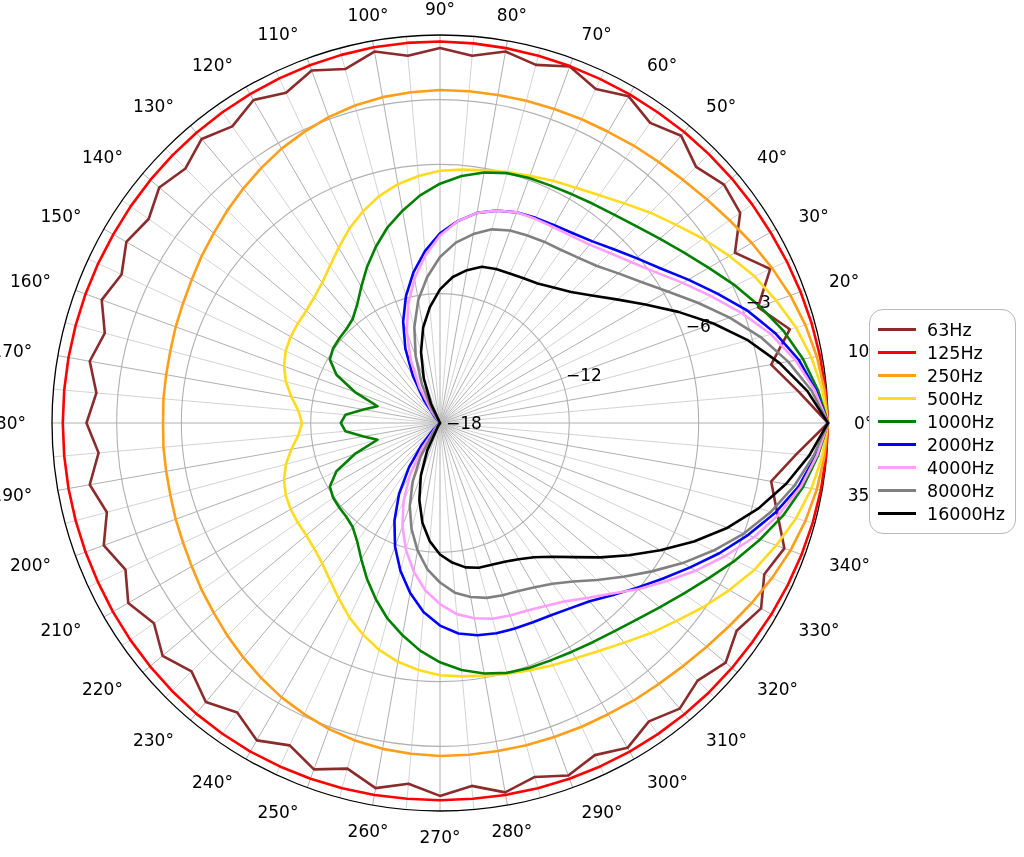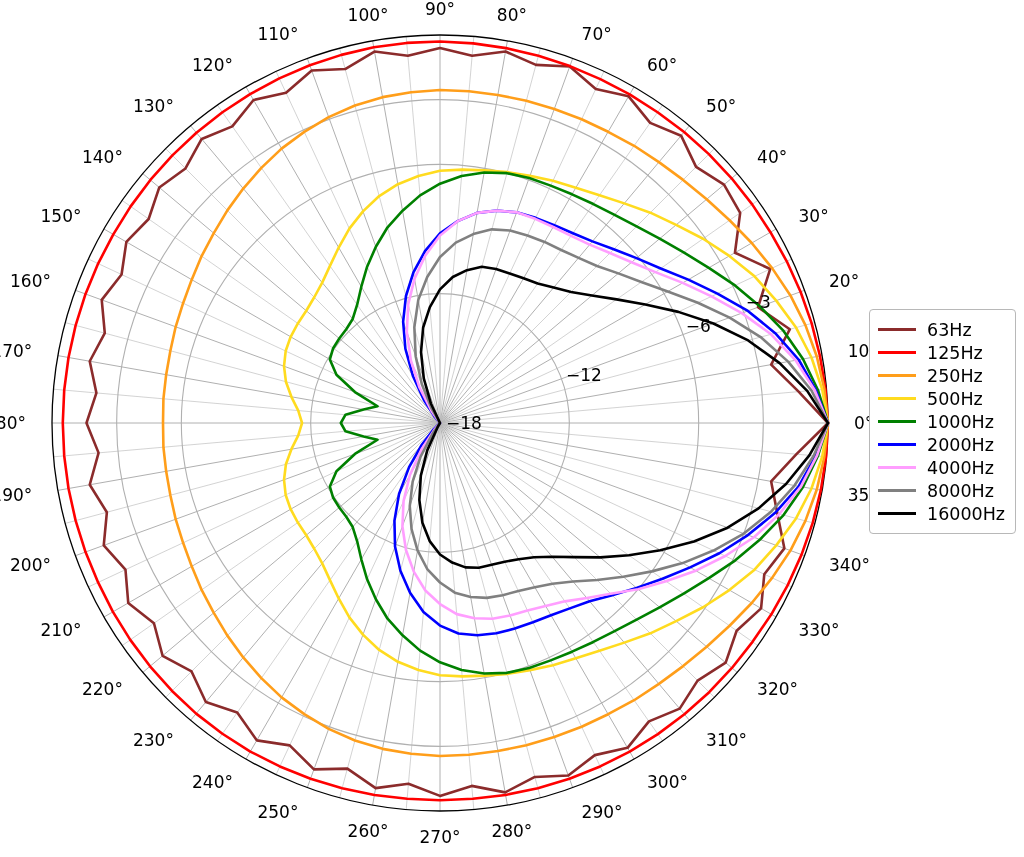--- a/index.html
+++ b/index.html
@@ -7,21 +7,21 @@
   #root{position:relative;width:1024px;height:857px;}
   svg#polar{position:absolute;left:0;top:0;width:1024px;height:857px;}
   .anglelabel{font-family:"DejaVu Sans",sans-serif;font-size:17px;fill:#000;}
   .rlabel{font-family:"DejaVu Sans",sans-serif;font-size:17px;fill:#000;}
   .gridline{stroke:#b0b0b0;stroke-width:1;fill:none;}
   .gridline.minor{stroke:#c8c8c8;stroke-width:0.8;}
   .gridcircle{stroke:#b0b0b0;stroke-width:1.1;fill:none;}
   .outer{stroke:#000000;stroke-width:1.3;fill:none;}
   .curve{fill:none;stroke-linejoin:round;stroke-linecap:round;stroke-width:2.6;}
   #legend{position:absolute;left:869px;top:309px;width:147px;
-    border:1px solid #b8b8b8;border-radius:4px;background:#ffffff;
+    border:1px solid #b8b8b8;border-radius:14px;background:#ffffff;
     padding:8px 10px 8px 8px;box-sizing:border-box;}
   .legrow{display:flex;align-items:center;height:23px;}
   .legswatch{width:38px;height:0;border-top-width:3px;border-top-style:solid;margin-right:11px;flex:none;}
   .legtext{font-family:"DejaVu Sans",sans-serif;font-size:17.5px;color:#000;white-space:nowrap;}
 </style>
 </head>
 <body>
 
 <div id="root">
   <svg id="polar" viewBox="0 0 1024 857">

